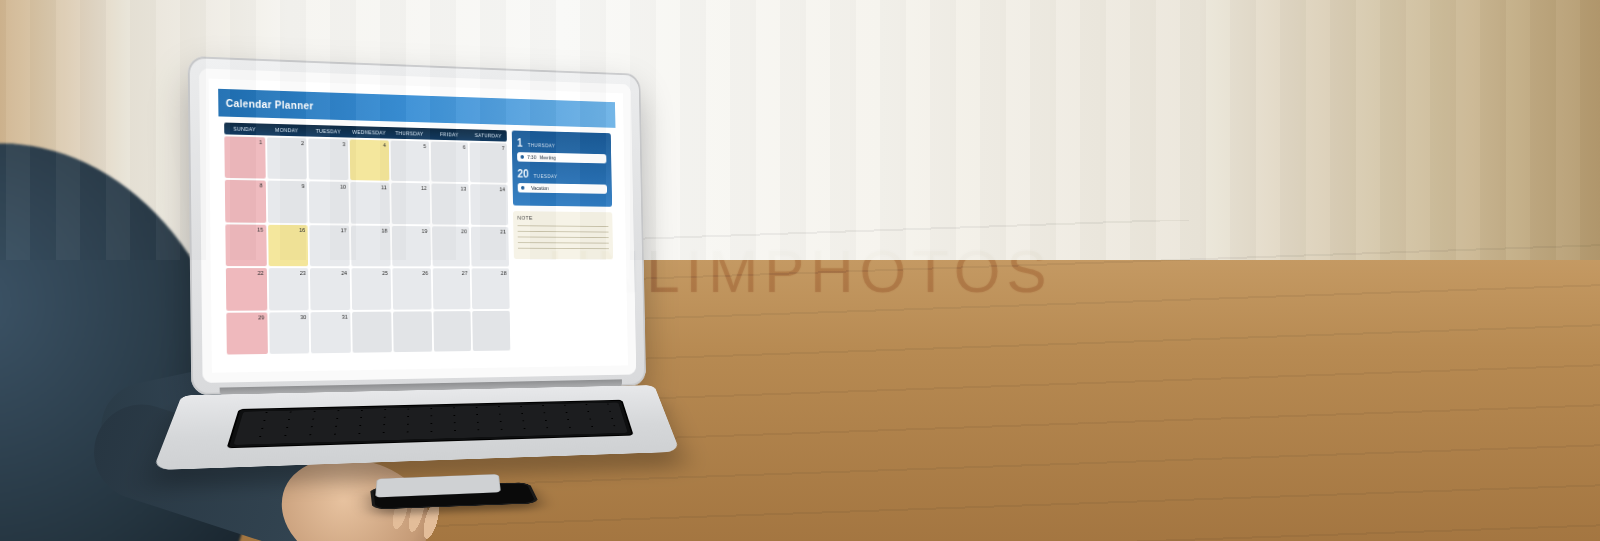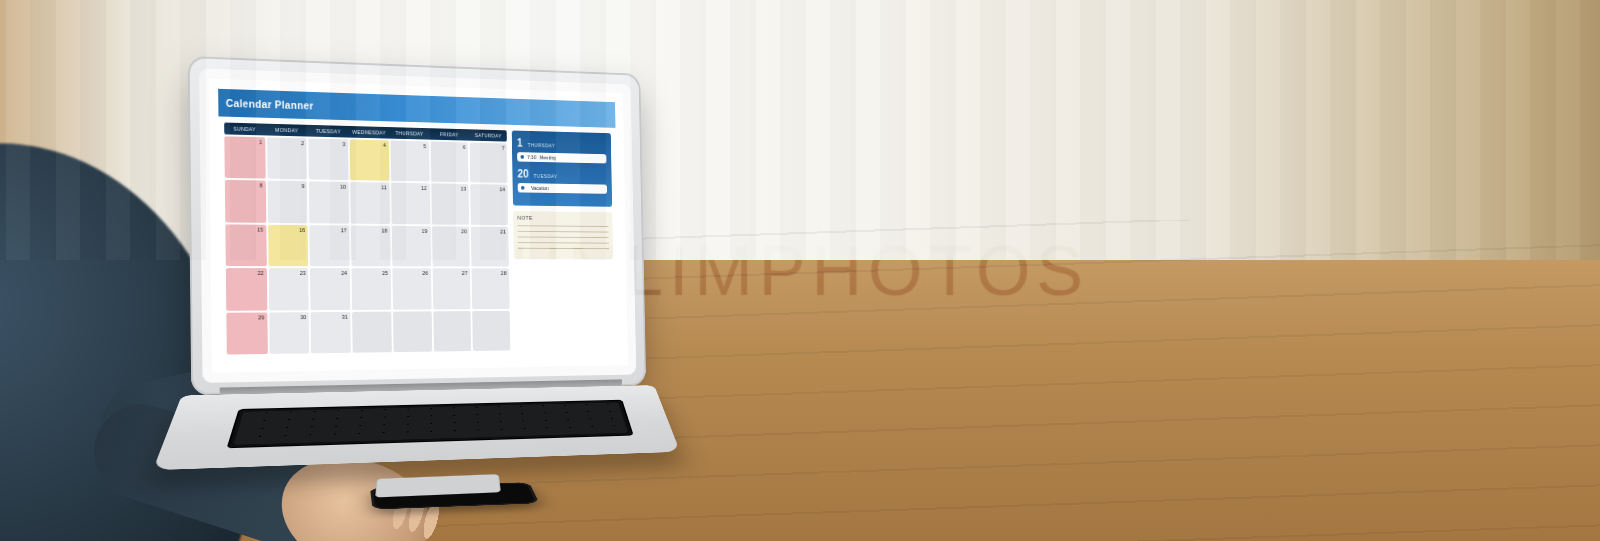--- a/index.html
+++ b/index.html
@@ -169,21 +169,21 @@
   .notecard{
     background:#f6f3e6; border-radius:3px; padding:4px 5px 6px 5px;
     color:#333;
   }
   .notecard .nh{ font-size:6px; letter-spacing:.4px; margin-bottom:3px; color:#444; }
   .notecard .ln{ height:1px; background:#c9c3aa; margin:5px 0; }
 
   
   .wm{
     position:absolute; left:0; right:0; top:50%; transform:translateY(-50%);
-    text-align:center; font-size:70px; font-weight:300; letter-spacing:6px;
+    text-align:center; font-size:60px; font-weight:300; letter-spacing:6px;
     color:rgba(255,255,255,.55);
     text-shadow:0 0 2px rgba(0,0,0,.15);
     font-family: "Helvetica Neue", Arial, sans-serif;
     pointer-events:none; user-select:none;
     mix-blend-mode: overlay;
   }
   .wm span.dark{ color:rgba(20,30,40,.22); }
 </style>
 </head>
 <body>

